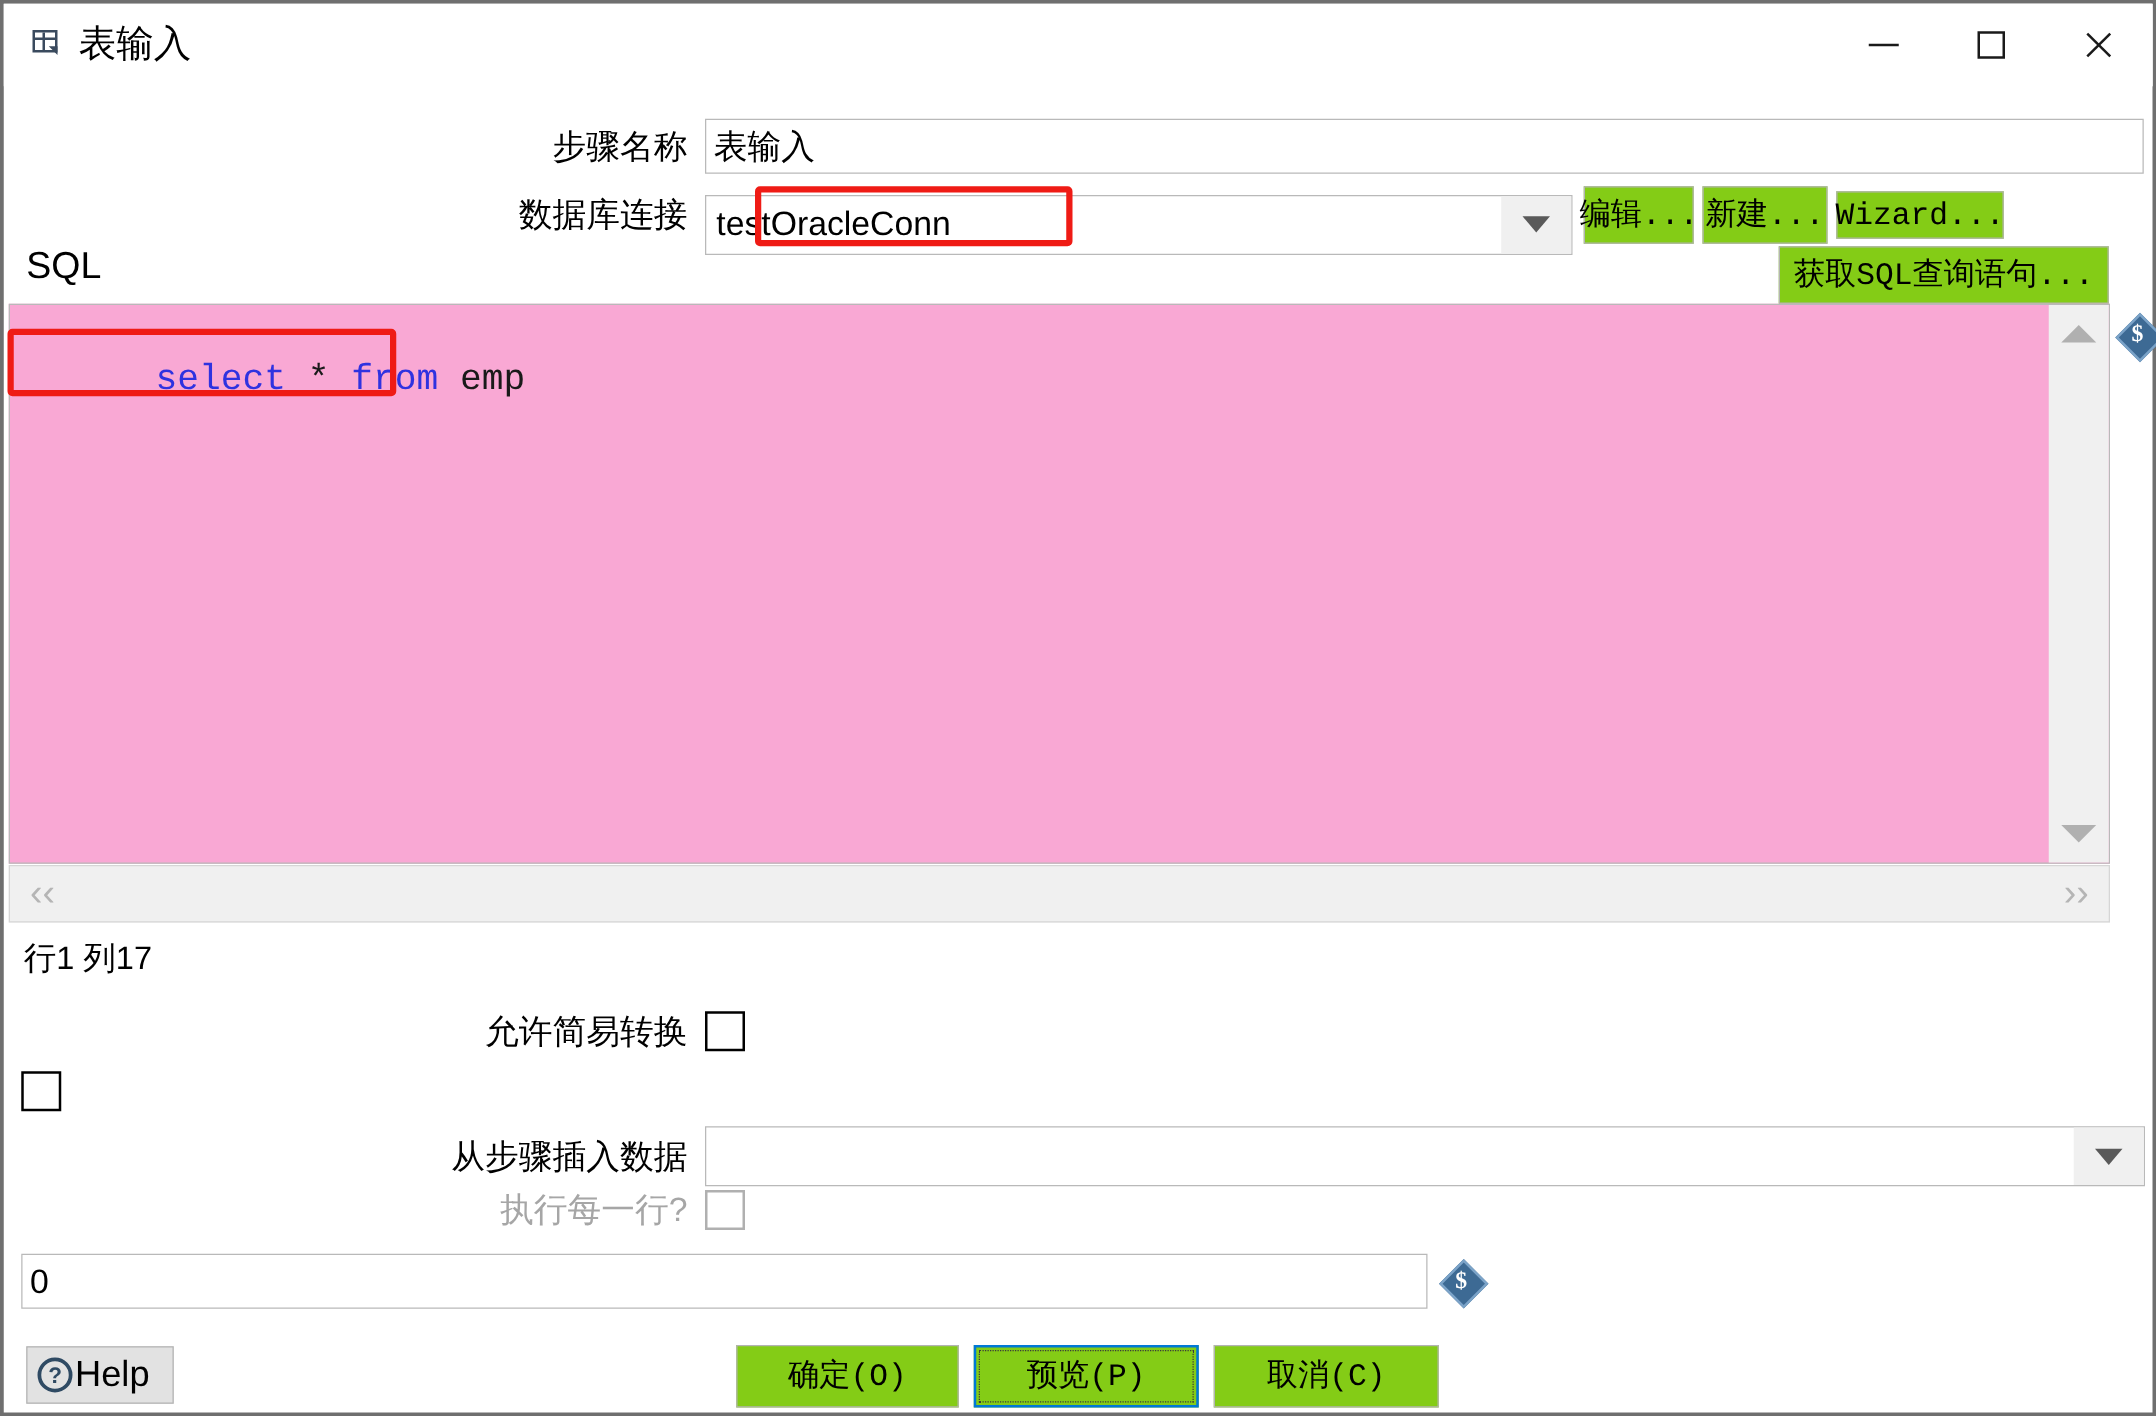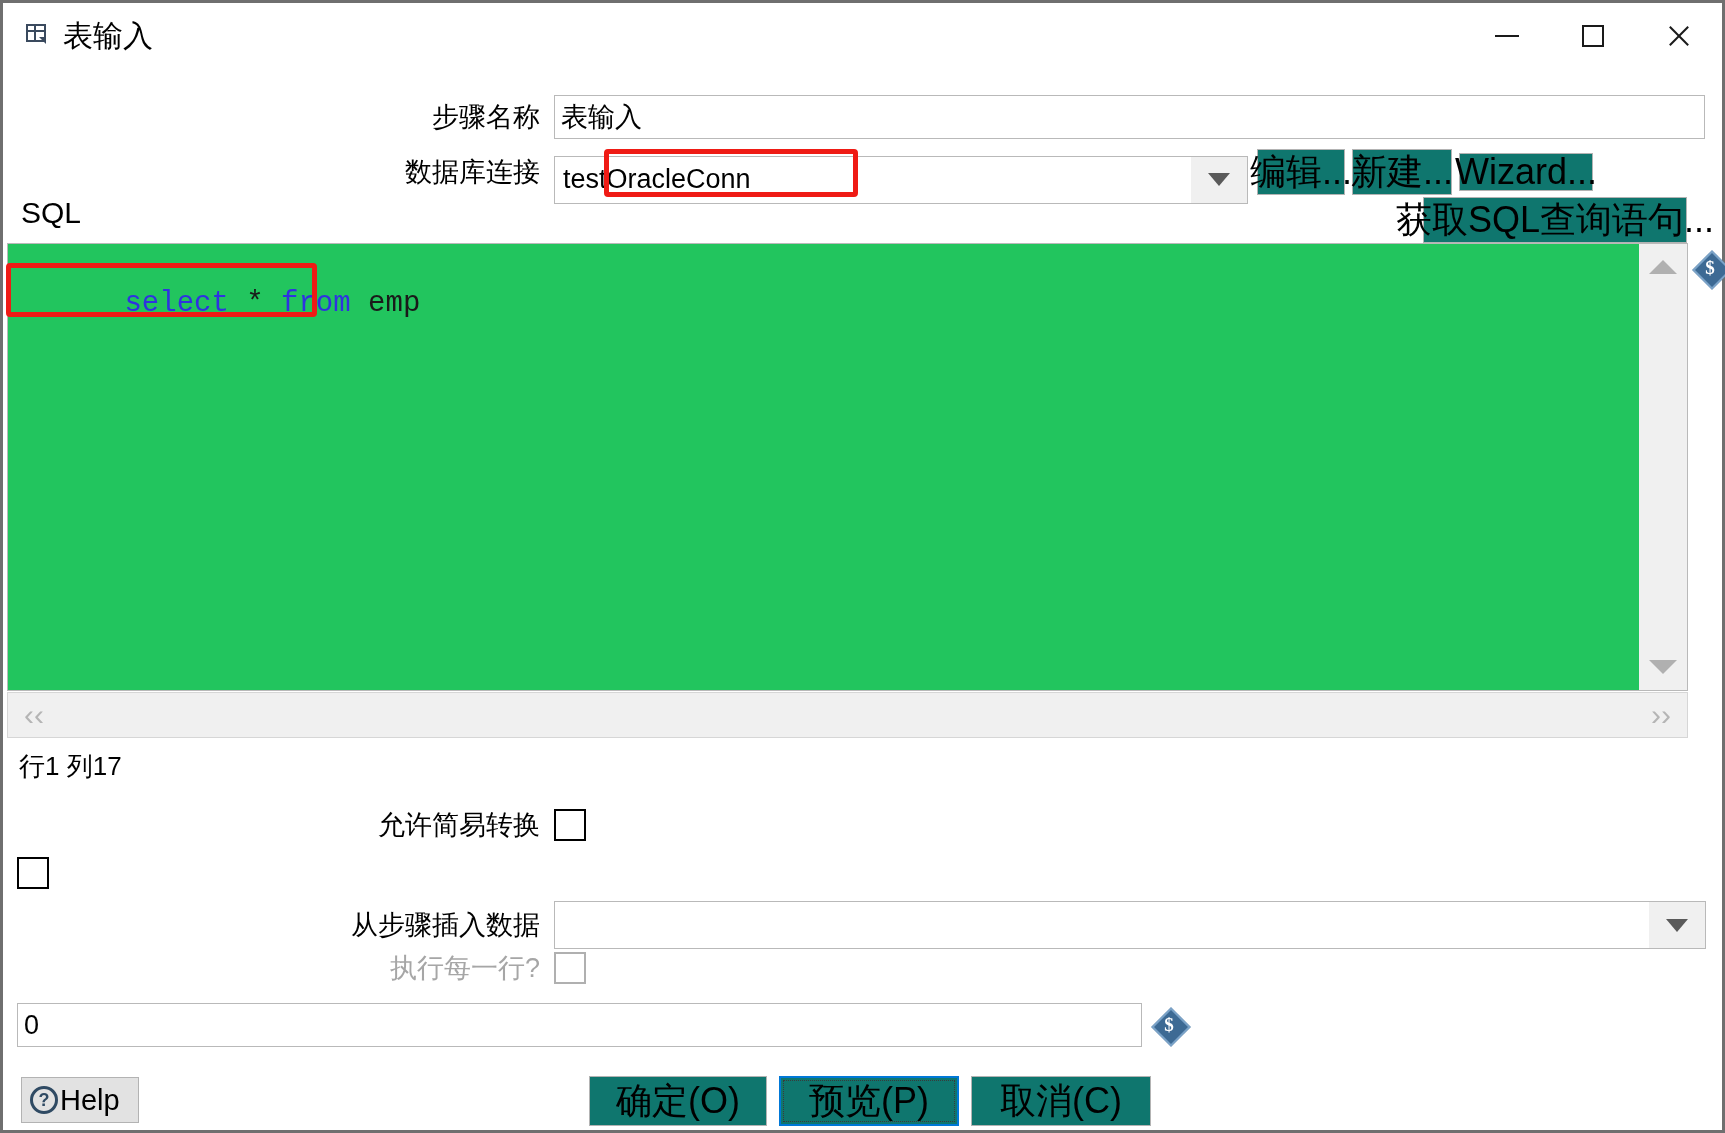--- a/index.html
+++ b/index.html
@@ -126,20 +126,21 @@
     position: absolute;
     display: flex;
     align-items: center;
   }
   .flabel {
     font-size: 27px;
     color: #000000;
     text-align: right;
     white-space: nowrap;
     line-height: 1;
+    padding-left: 10px;
   }
   .flabel.dim { color: #a6a6a6; }
 
   .tinput {
     box-sizing: border-box;
     border: 1px solid #b9b9b9;
     background: #ffffff;
     font-size: 27px;
     color: #000000;
     padding: 0 6px;
@@ -174,29 +175,29 @@
   }
   .chev {
     width: 0; height: 0;
     border-left: 11px solid transparent;
     border-right: 11px solid transparent;
     border-top: 13px solid #5a5a5a;
   }
 
   .btn {
     box-sizing: border-box;
-    background: #0f766e;
+    background: #84cc16;
     border: 1px solid #b3b3b3;
-    font-size: 36px;
+    font-size: 25px;
     color: #000000;
     display: flex;
     align-items: center;
     justify-content: center;
     white-space: nowrap;
-    font-family: Liberation Sans, sans-serif;
+    font-family: Liberation Mono, monospace;
     line-height: 1;
   }
   .btn.focus {
     border: 2px solid #0078d7;
     outline: 1px dotted #3a3a3a;
     outline-offset: -5px;
   }
 
   .cbox {
     box-sizing: border-box;
@@ -209,21 +210,21 @@
 
   
   #sql-editor-frame {
     position: absolute;
     left: 4px;
     top: 240px;
     width: 1681px;
     height: 448px;
     box-sizing: border-box;
     border: 1px solid #b9b9b9;
-    background: #22c55e;
+    background: #f9a8d4;
   }
   #sql-text {
     position: absolute;
     left: 12px;
     top: 8px;
     font-family: "Liberation Mono", "DejaVu Sans Mono", monospace;
     font-size: 29px;
     line-height: 1.2;
     white-space: pre;
   }

